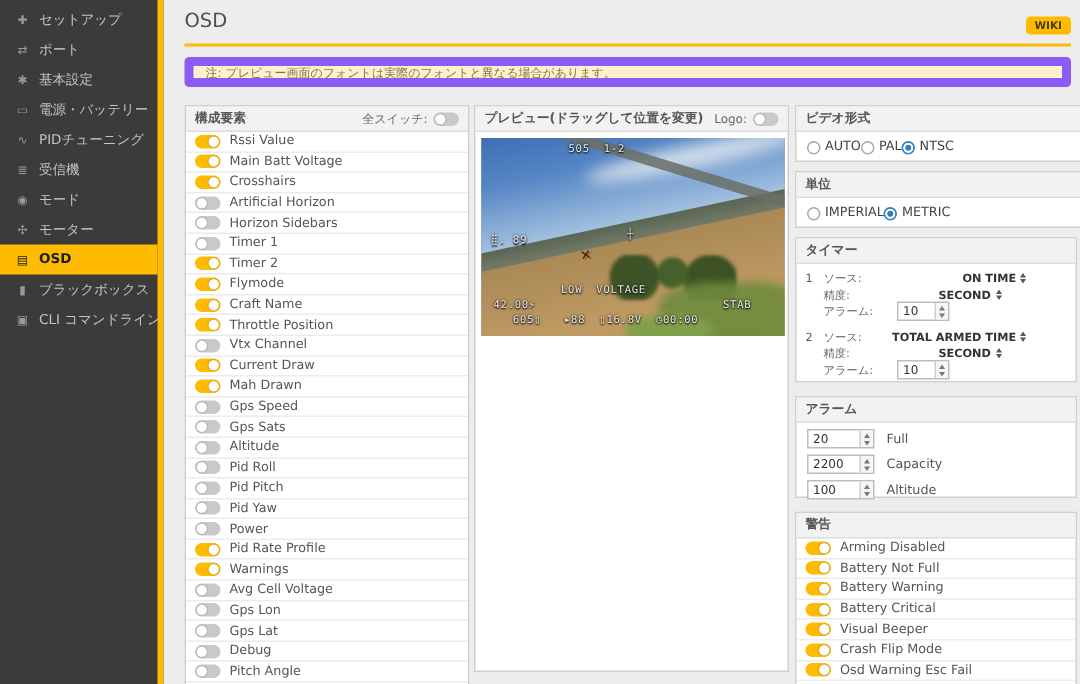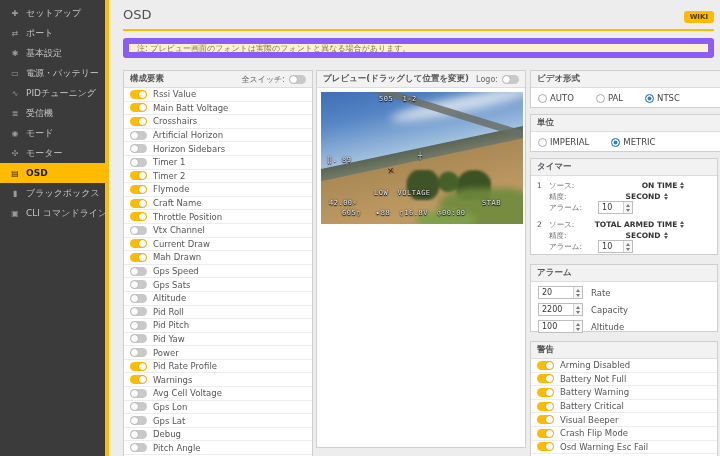--- a/index.html
+++ b/index.html
@@ -53,21 +53,21 @@
 
   .osd { position:absolute; font-family:"DejaVu Sans Mono",monospace; font-size:7px; color:#ececec; letter-spacing:.5px; text-shadow:0 0 2px #000, 0 1px 1px #000; white-space:pre; }
 
   
   #video-panel   { left:417px; top:70px;  width:192px; height:38px; }
   #units-panel   { left:417px; top:114px; width:220px; height:38px; }
   #timers-panel  { left:417px; top:158px; width:188px; height:97px; }
   #alarms-panel  { left:417px; top:264px; width:188px; height:68px; }
   #warnings-panel{ left:417px; top:341px; width:188px; height:120px; }
 
-  .radio-row { display:flex; align-items:center; gap:22px; padding:0 7px; height:20px; font-size:8.5px; color:#444; }
+  .radio-row { display:flex; align-items:center; gap:0; padding:0 7px; height:20px; font-size:8.5px; color:#444; }
   .radio-opt { display:flex; align-items:center; gap:3px; cursor:pointer; }
   .radio { width:9px; height:9px; border-radius:50%; border:1px solid #a8a8a8; background:#fff; flex:0 0 auto; }
   .radio.sel { border-color:#2f7fc1; background:#2f7fc1; box-shadow:inset 0 0 0 1.5px #fff; }
 
   .timers-body { padding:4px 6px 0 6px; }
   .timer-block { margin-bottom:6px; }
   .t-row { display:flex; align-items:center; gap:4px; height:11px; font-size:7.5px; color:#555; }
   .t-row .t-idx { width:8px; color:#555; }
   .t-row.indent { padding-left:12px;gap:16px; }
   .t-lbl { color:#666; }
@@ -411,21 +411,21 @@
         </div>
       <div id="alarms-body" style="padding-top:2px;text-align:center;">
           <div class="alarm-row">
             <span class="num w46">
               <span class="val">20</span>
               <span class="spin">
                 <span class="tri-up"></span>
                 <span class="tri-down"></span>
               </span>
             </span>
-            <span>Rate</span>
+            <span>Full</span>
           </div>
           <div class="alarm-row">
             <span class="num w46">
               <span class="val">2200</span>
               <span class="spin">
                 <span class="tri-up"></span>
                 <span class="tri-down"></span>
               </span>
             </span>
             <span>Capacity</span>

